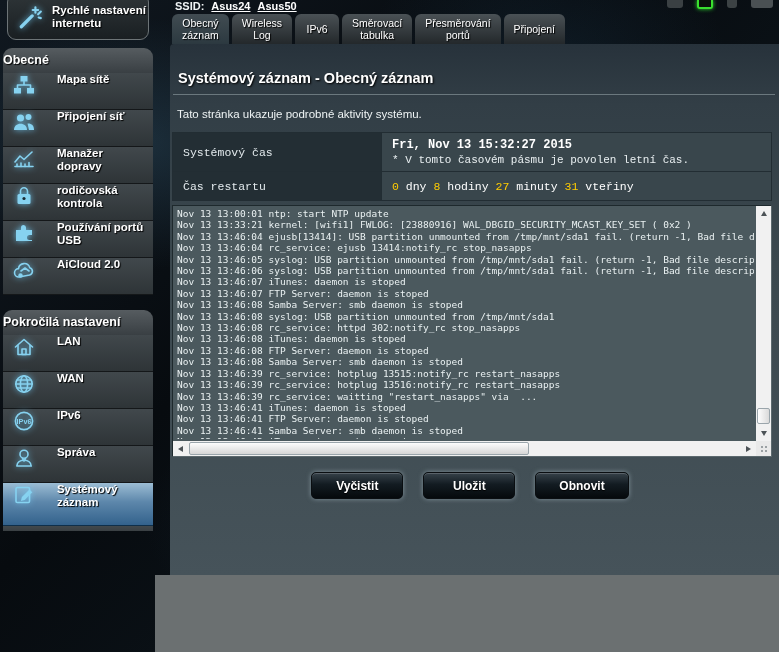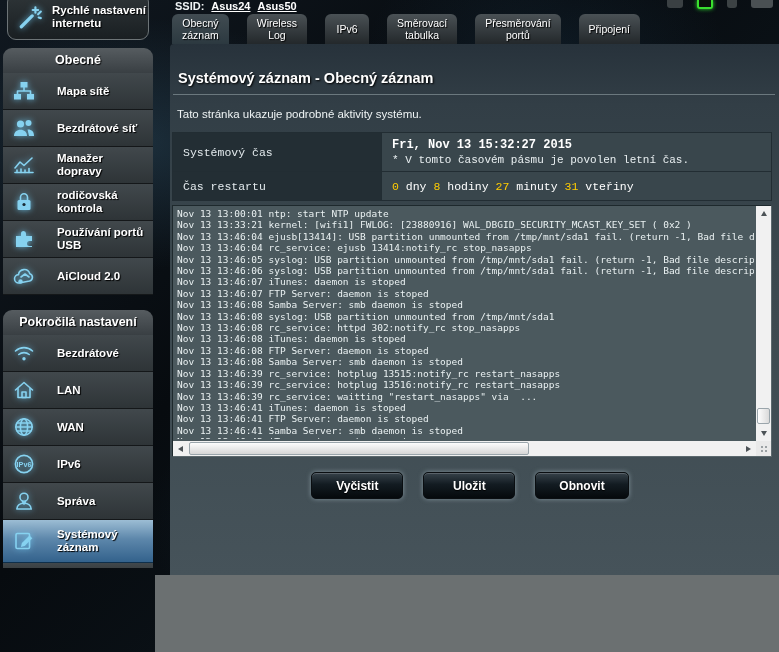--- a/index.html
+++ b/index.html
@@ -31,35 +31,35 @@
     position:absolute; left:7px; top:-7px; width:142px; height:47px;
     background:linear-gradient(180deg,#2e3538,#1a1f22);
     border:1px solid #6d7477; border-radius:9px;
     display:flex; align-items:center; gap:9px; padding-left:9px; cursor:pointer;
   }
   .quick-setup .label { color:#fff; font-weight:bold; font-size:11.5px; line-height:13px; white-space:pre-line; text-shadow:1px 1px 1px #000; }
   .nav-group { position:absolute; left:3px; width:150px; border-radius:9px 9px 0 0; overflow:hidden; }
   .nav-group.g1 { top:48px; }
   .nav-group.g2 { top:310px; }
   .nav-header {
-    height:25px; line-height:25px; text-align:center; color:#fff; font-weight:bold; font-size:12.5px;
+    height:25px; line-height:25px; text-align:left; color:#fff; font-weight:bold; font-size:12.5px;
     background:linear-gradient(180deg,#565c60,#393f43); text-shadow:1px 1px 1px #000;
   }
   .nav-item {
-    height:37px; display:flex; align-items:center; gap:20px; padding-left:8px; cursor:pointer;
+    height:37px; display:flex; gap:20px; padding-left:8px; cursor:pointer;
     background:linear-gradient(180deg,#41484c,#2e3437);
     border-bottom:1px solid #141719;
   }
   .nav-item .icon { width:27px; display:flex; justify-content:center; }
   .nav-item .label { color:#fff; font-weight:bold; font-size:11.5px; line-height:13px; white-space:pre-line; width:100px; text-shadow:1px 1px 1px #000; }
   .nav-item.active { height:43px; background:linear-gradient(180deg,#9cbdd4 0%,#5d87ab 45%,#33628c 100%); border-bottom:1px solid #0f2f4a; }
   .nav-stub { height:5px; background:linear-gradient(180deg,#41484c,#3a4043); }
 
   
-  .tabs { position:absolute; left:172px; top:14px; height:30px; display:flex; gap:18px;border-radius:7px; }
+  .tabs { position:absolute; left:172px; top:14px; height:30px; display:flex; gap:3px;border-radius:7px; }
   .tab {
     background:linear-gradient(180deg,#4a5155 0%,#23282b 100%);
     border-radius:6px 6px 0 0; color:#fff; font-size:10.5px; line-height:12px;
     display:flex; align-items:center; justify-content:center; text-align:center;
     padding:0 10px; white-space:pre-line; cursor:pointer; text-shadow:1px 1px 1px #000; min-width:44px;
   }
   .tab.active { background:linear-gradient(180deg,#414c52 0%,#2c3940 100%); }
 
   
   .main-panel {
@@ -160,21 +160,21 @@
         </div>
         <div class="nav-item">
           <span class="icon glow-icon">
             <svg width="24" height="24" viewBox="0 0 24 24">
               <circle cx="8.5" cy="8" r="3.6" fill="#86d2f0" stroke="none"></circle>
               <path d="M2 20c0-4.2 3-6.3 6.5-6.3S15 15.8 15 20z" fill="#86d2f0" stroke="none"></path>
               <circle cx="16.5" cy="7" r="3" fill="#86d2f0" stroke="none"></circle>
               <path d="M15.5 13.6c3.6-.4 6.5 1.7 6.5 6.4h-5" fill="#86d2f0" stroke="none"></path>
             </svg>
           </span>
-          <span class="label">Bezdrátové síť</span>
+          <span class="label">Připojení síť</span>
         </div>
         <div class="nav-item">
           <span class="icon glow-icon">
             <svg width="24" height="24" viewBox="0 0 24 24">
               <path d="M3 15l5-6 4 3.5L20 5" stroke="#86d2f0" stroke-width="1.6" fill="none" stroke-linecap="round" stroke-linejoin="round"></path>
               <path d="M3 19.5h18" stroke="#86d2f0" stroke-width="1.6" fill="none" stroke-linecap="round" stroke-linejoin="round"></path>
               <path d="M5 19.5v-2.5M9 19.5v-3.5M13 19.5v-2.5M17 19.5v-4" stroke="#86d2f0" stroke-width="1.6" fill="none" stroke-linecap="round" stroke-linejoin="round"></path>
             </svg>
           </span>
           <span class="label">Manažer
@@ -206,30 +206,20 @@
               <path d="M7 19a4.2 4.2 0 0 1-.5-8.4A5.8 5.8 0 0 1 17.8 9.7 3.8 3.8 0 0 1 17.5 17z" stroke="#86d2f0" stroke-width="1.6" fill="none" stroke-linecap="round" stroke-linejoin="round"></path>
               <path d="M9 13l4-3 4 3" stroke="#86d2f0" stroke-width="1.6" fill="none" stroke-linecap="round" stroke-linejoin="round"></path>
               <circle cx="8.5" cy="17.5" r="2.2" fill="#86d2f0" stroke="none"></circle>
             </svg>
           </span>
           <span class="label">AiCloud 2.0</span>
         </div>
       </div>
       <div class="nav-group g2">
         <div class="nav-header">Pokročilá nastavení</div>
-        <div class="nav-item">
-          <span class="icon glow-icon">
-            <svg width="24" height="24" viewBox="0 0 24 24">
-              <path d="M3.5 10a12.5 12.5 0 0 1 17 0" stroke="#86d2f0" stroke-width="1.6" fill="none" stroke-linecap="round" stroke-linejoin="round"></path>
-              <path d="M6.8 13.5a8 8 0 0 1 10.4 0" stroke="#86d2f0" stroke-width="1.6" fill="none" stroke-linecap="round" stroke-linejoin="round"></path>
-              <circle cx="12" cy="17.8" r="1.7" fill="#86d2f0" stroke="none"></circle>
-            </svg>
-          </span>
-          <span class="label">Bezdrátové</span>
-        </div>
         <div class="nav-item">
           <span class="icon glow-icon">
             <svg width="24" height="24" viewBox="0 0 24 24">
               <path d="M3.5 12 12 4.5 20.5 12" stroke="#86d2f0" stroke-width="1.6" fill="none" stroke-linecap="round" stroke-linejoin="round"></path>
               <path d="M6 10.5V19.5h12v-9" stroke="#86d2f0" stroke-width="1.6" fill="none" stroke-linecap="round" stroke-linejoin="round"></path>
               <rect x="10" y="14" width="4" height="5.5" stroke="#86d2f0" stroke-width="1.6" fill="none" stroke-linecap="round" stroke-linejoin="round"></rect>
             </svg>
           </span>
           <span class="label">LAN</span>
         </div>

